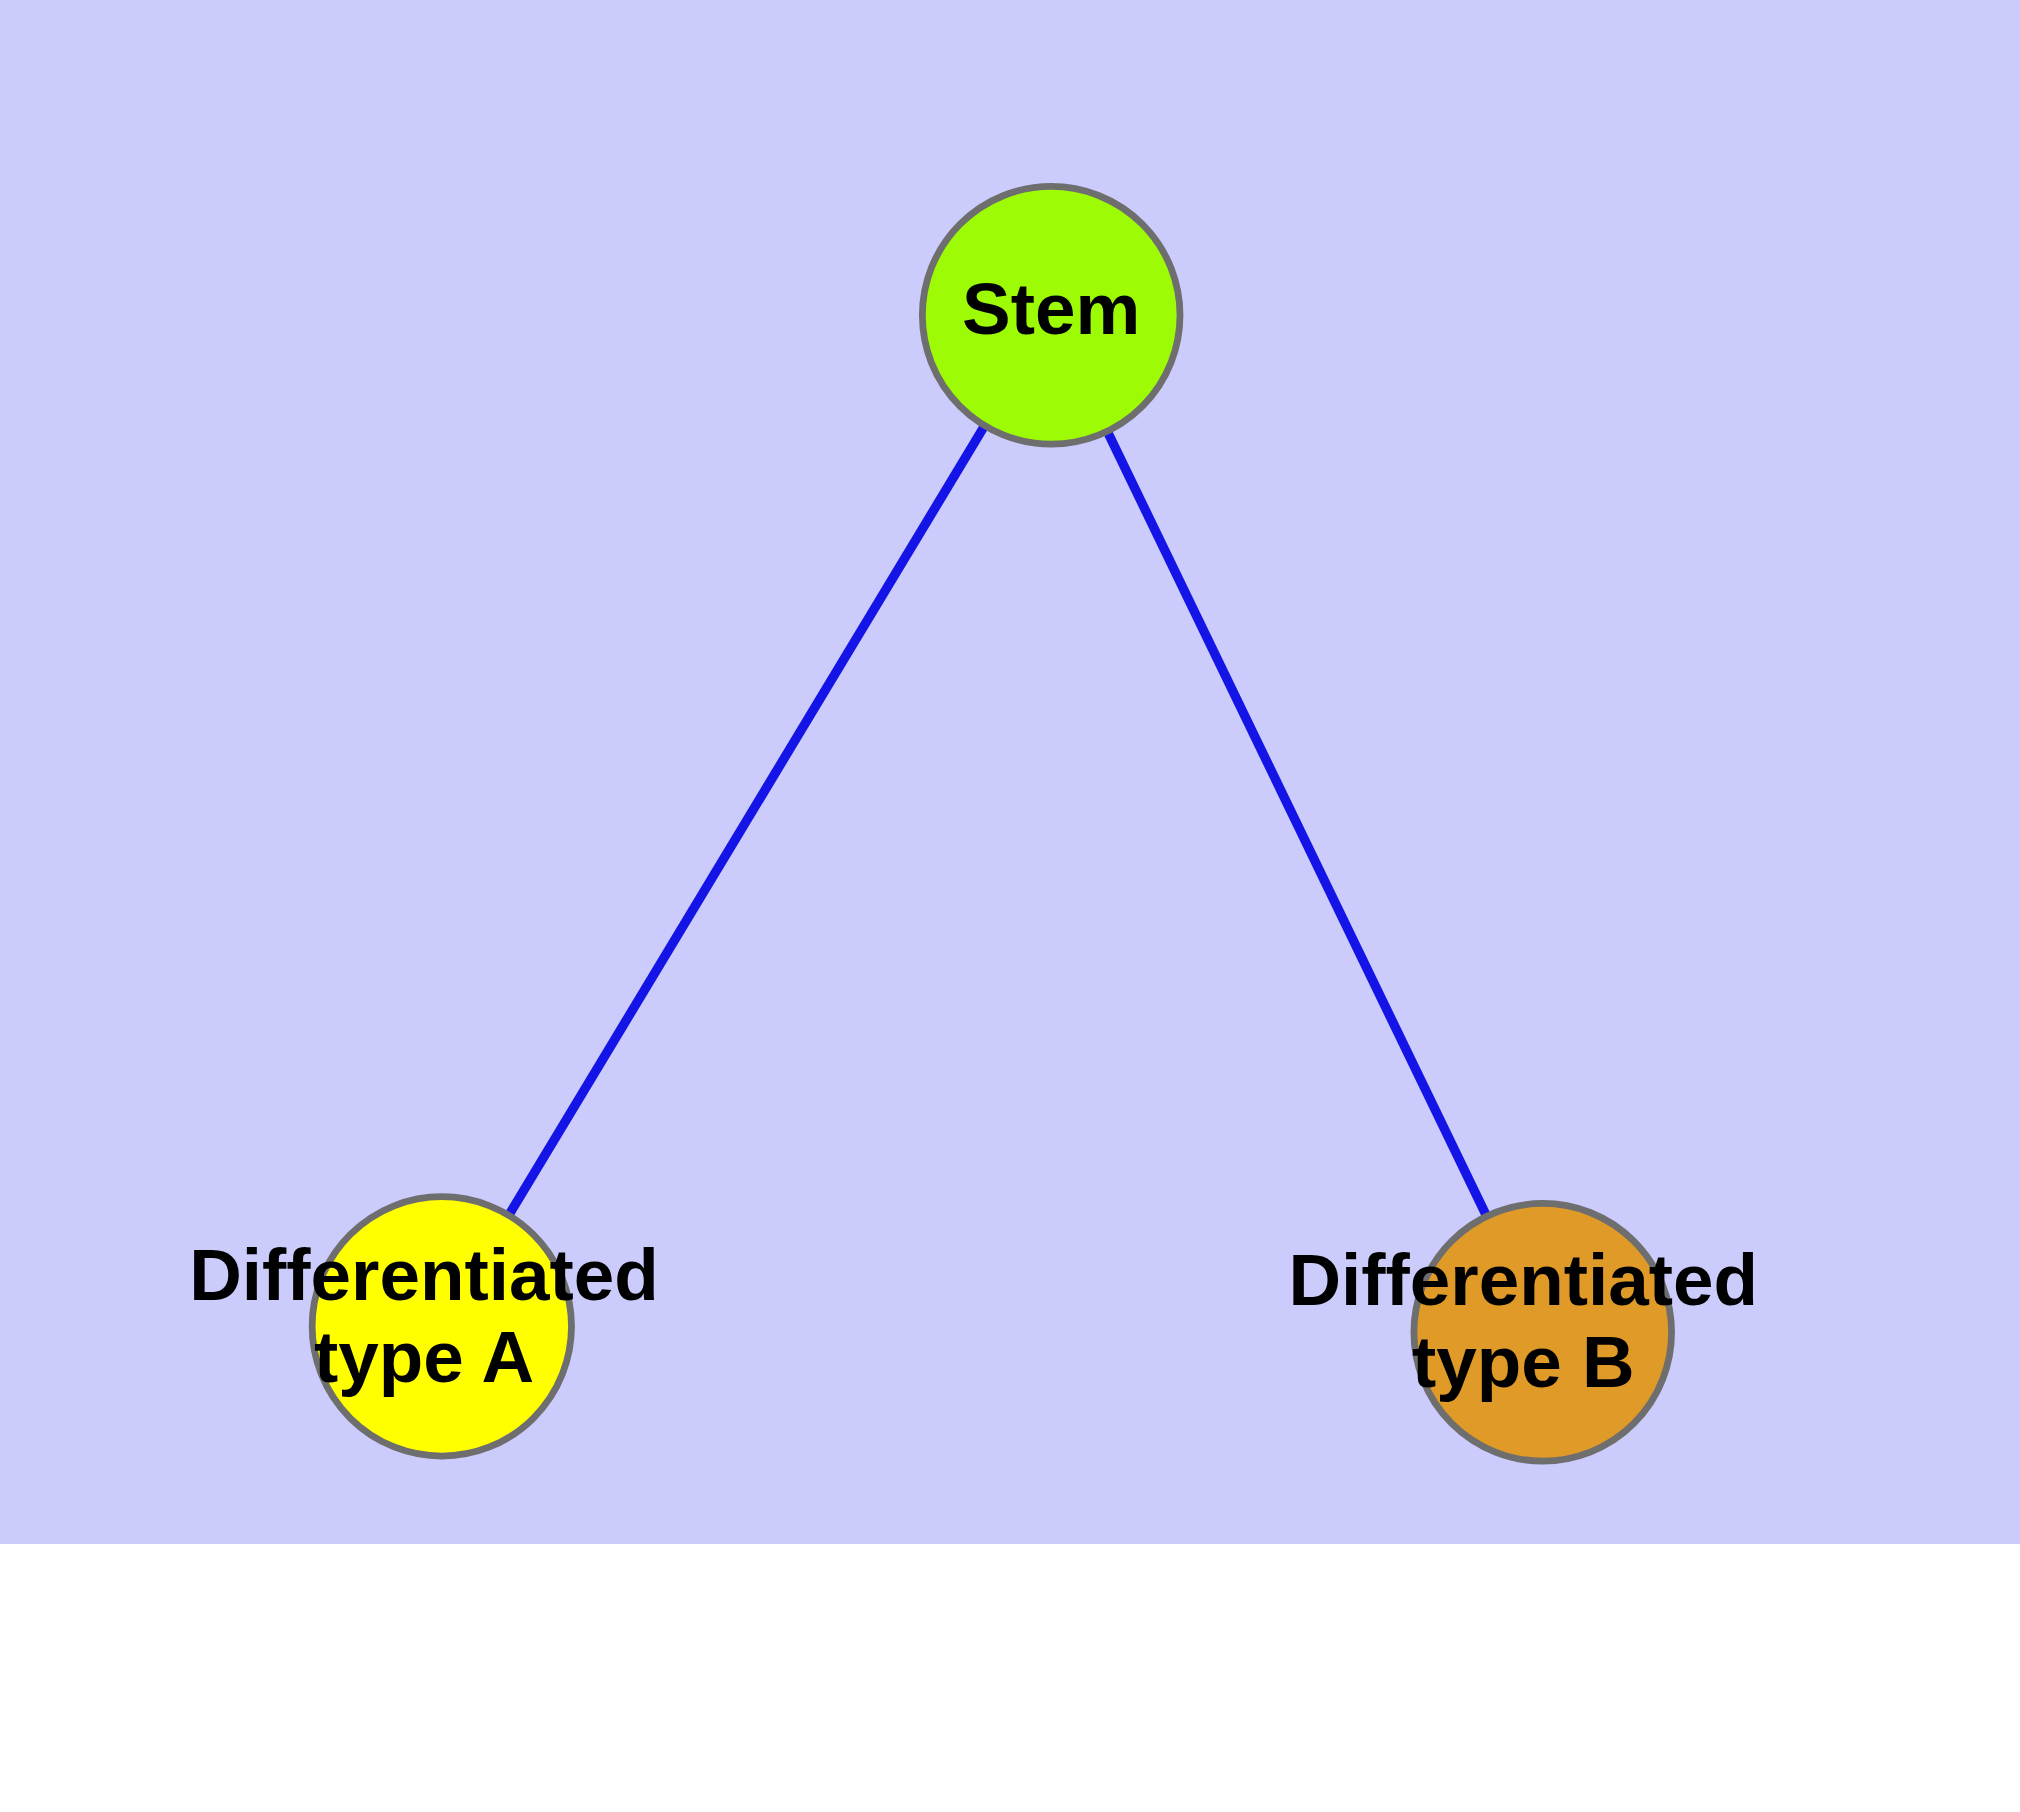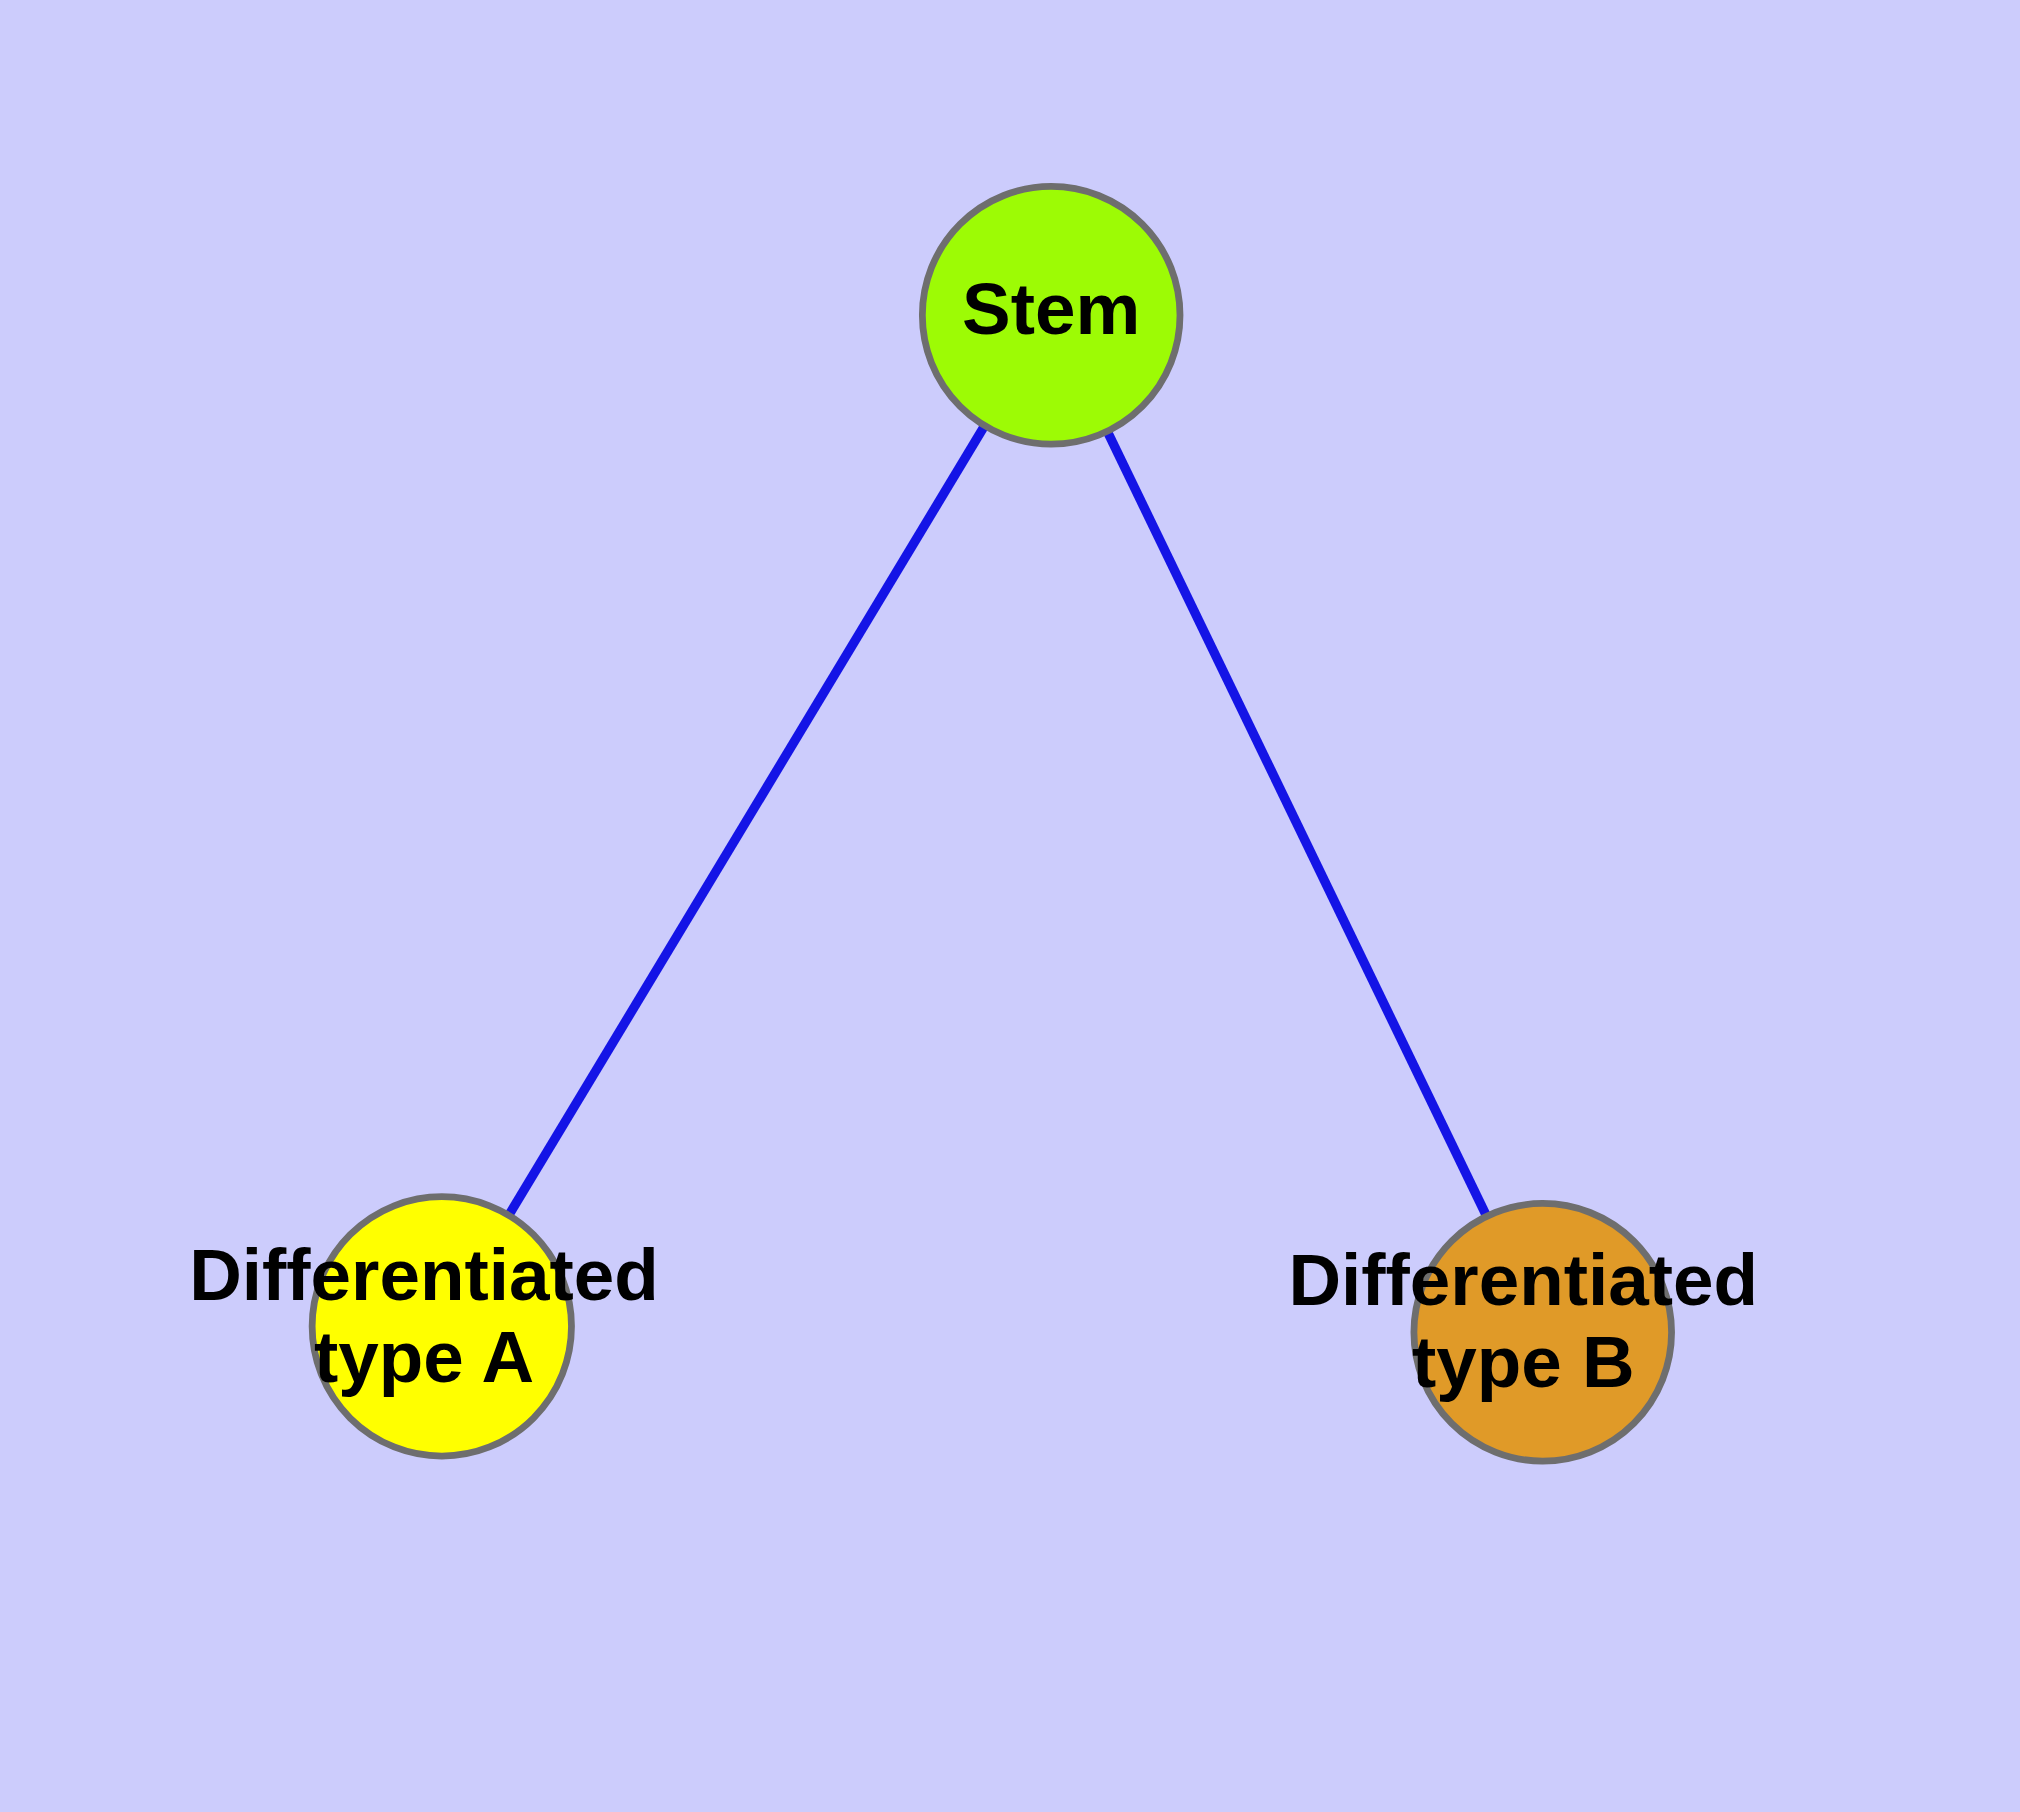--- a/index.html
+++ b/index.html
@@ -31,21 +31,21 @@
     font-family: "Liberation Sans", sans-serif;
     font-weight: bold;
     fill: #000000;
     text-anchor: middle;
     dominant-baseline: middle;
   }
 </style>
 </head>
 <body>
 
-<div id="stage" style="width: 2021px; height: 1812px; text-align: right;">
+<div id="stage" style="width: 2021px; height: 1544px; text-align: right;">
 
   <div id="bg-rect" style="width: 2021px; height: 1812px; background: rgb(204, 204, 252);"></div>
 
   <svg id="graph-svg" viewBox="0 0 2384 2138" style="width: 2021px; height: 1812px;">
 
     <g>
       <line class="graph-edge" x1="1240" y1="372" x2="521" y2="1565" stroke="#1414e6" stroke-width="11" stroke-linecap="butt"></line>
       <line class="graph-edge" x1="1240" y1="372" x2="1820" y2="1572" stroke="#1414e6" stroke-width="11" stroke-linecap="butt"></line>
     </g>
 

